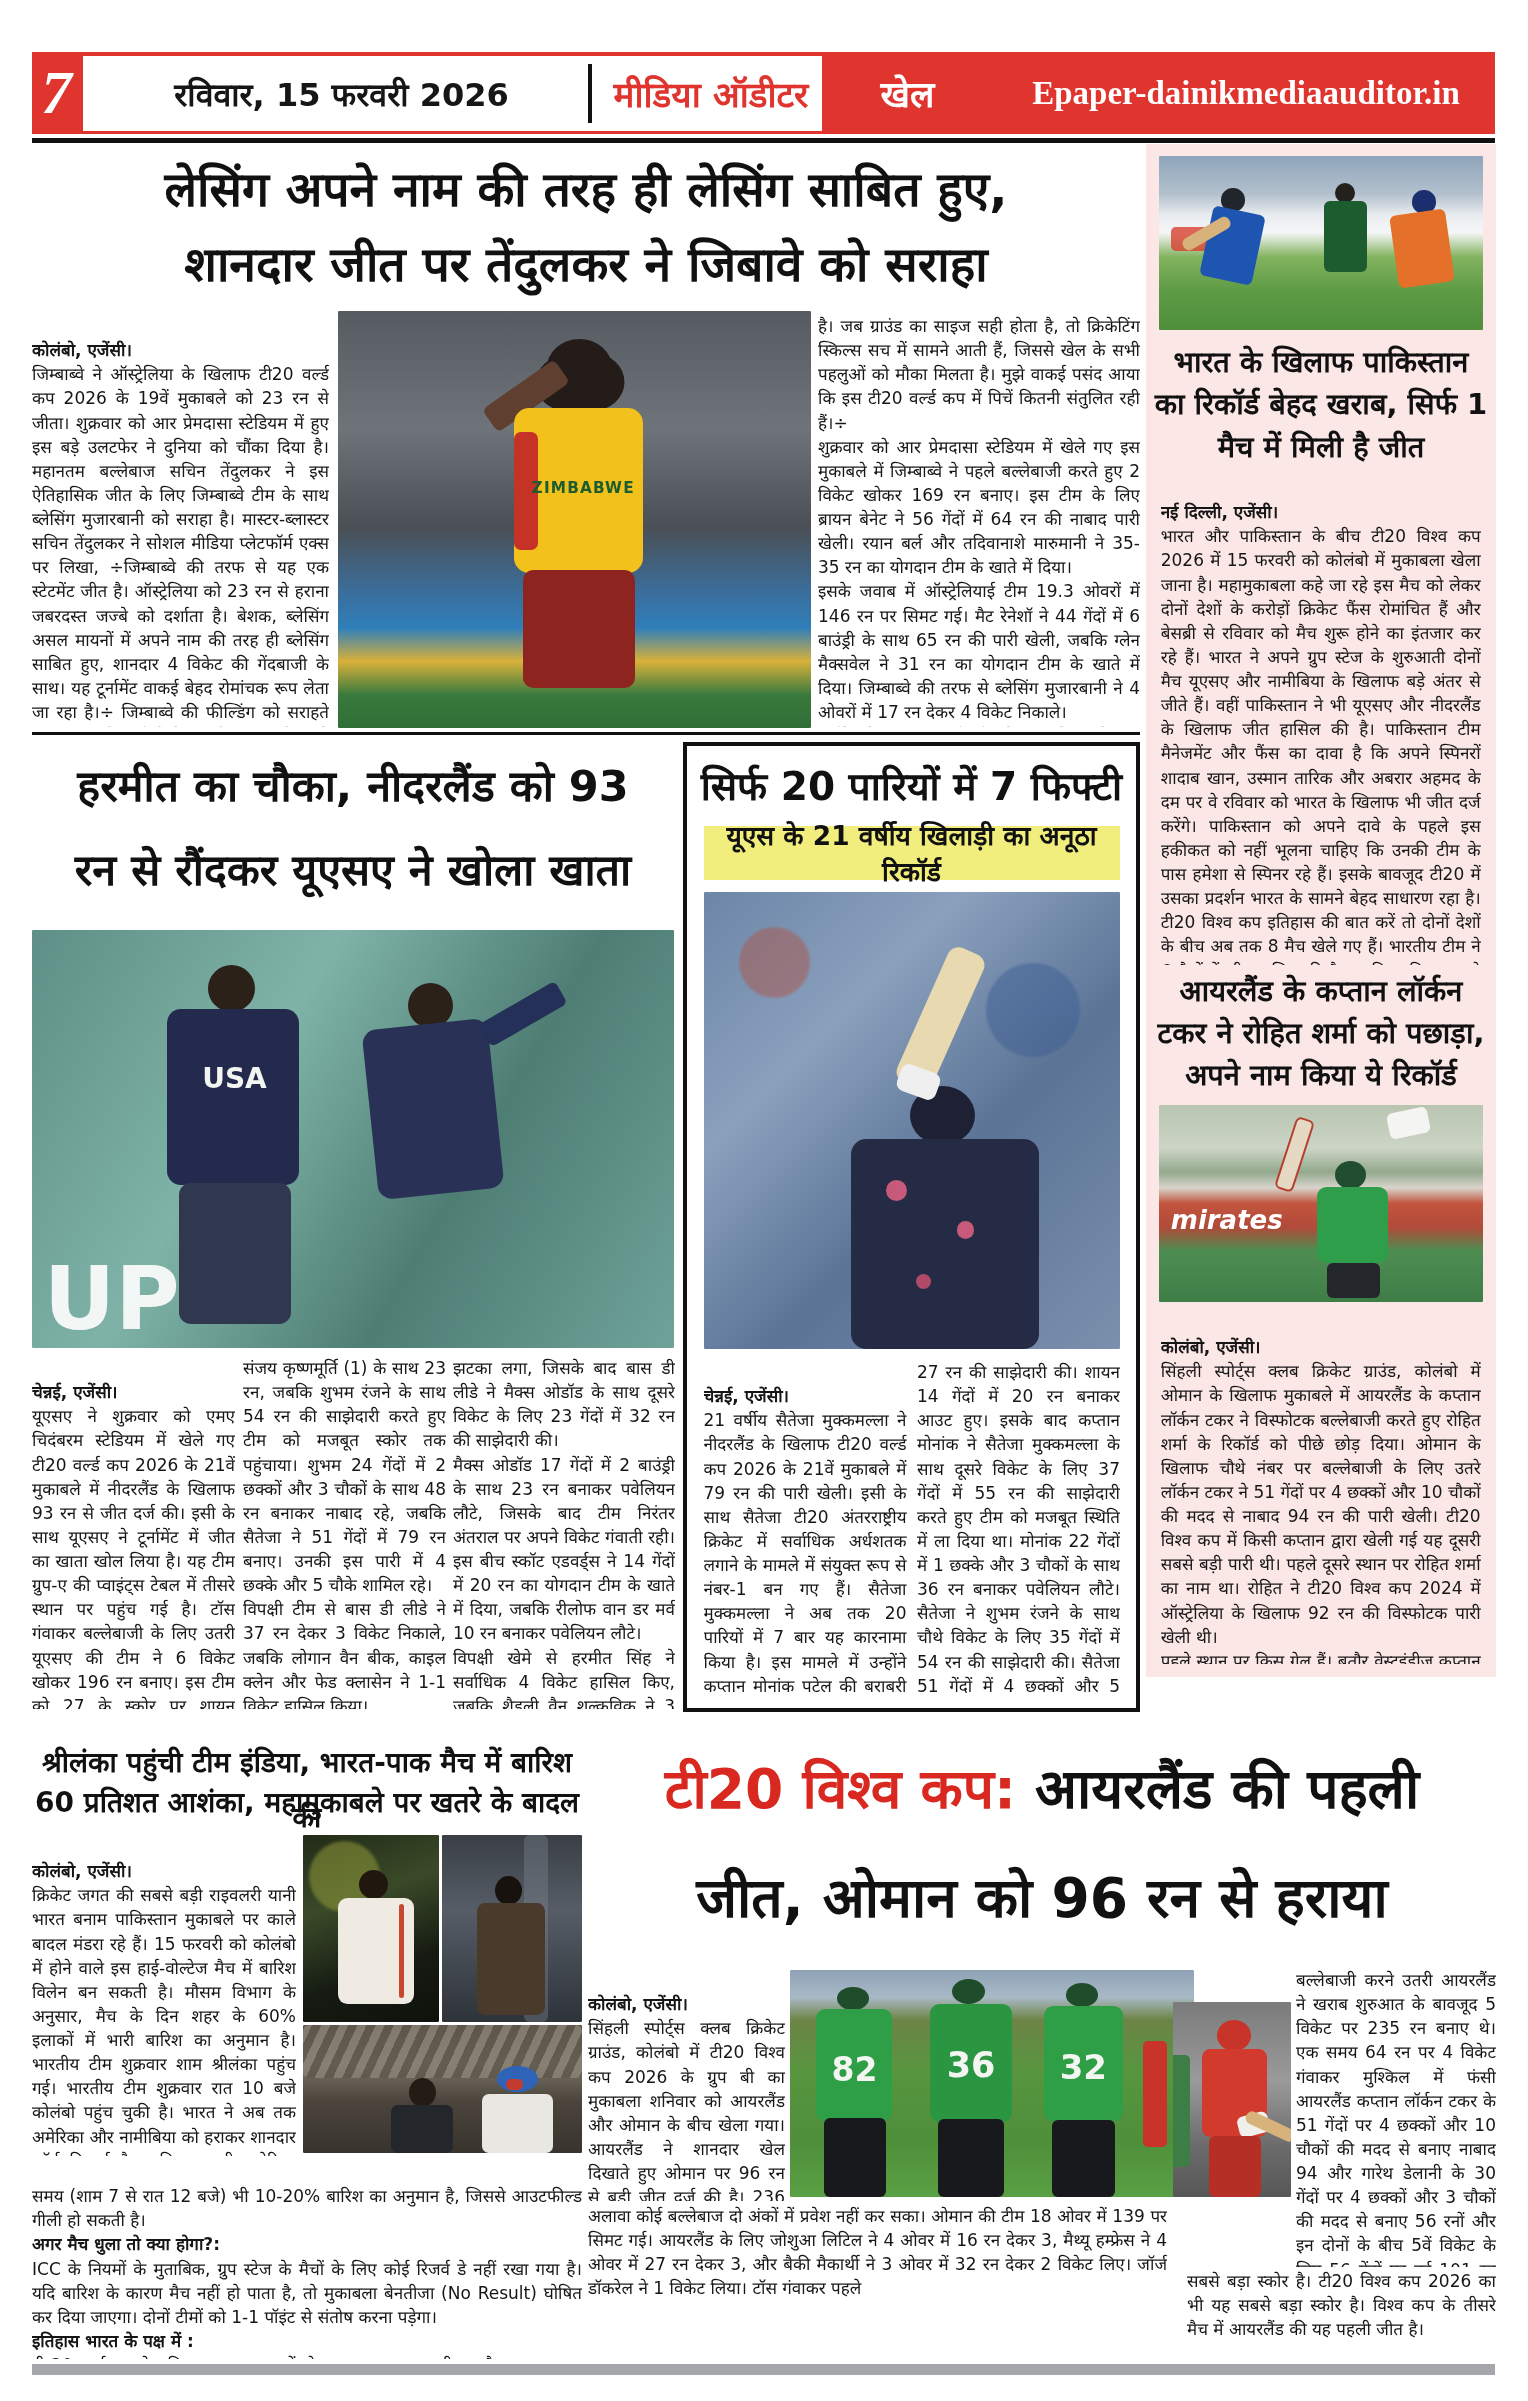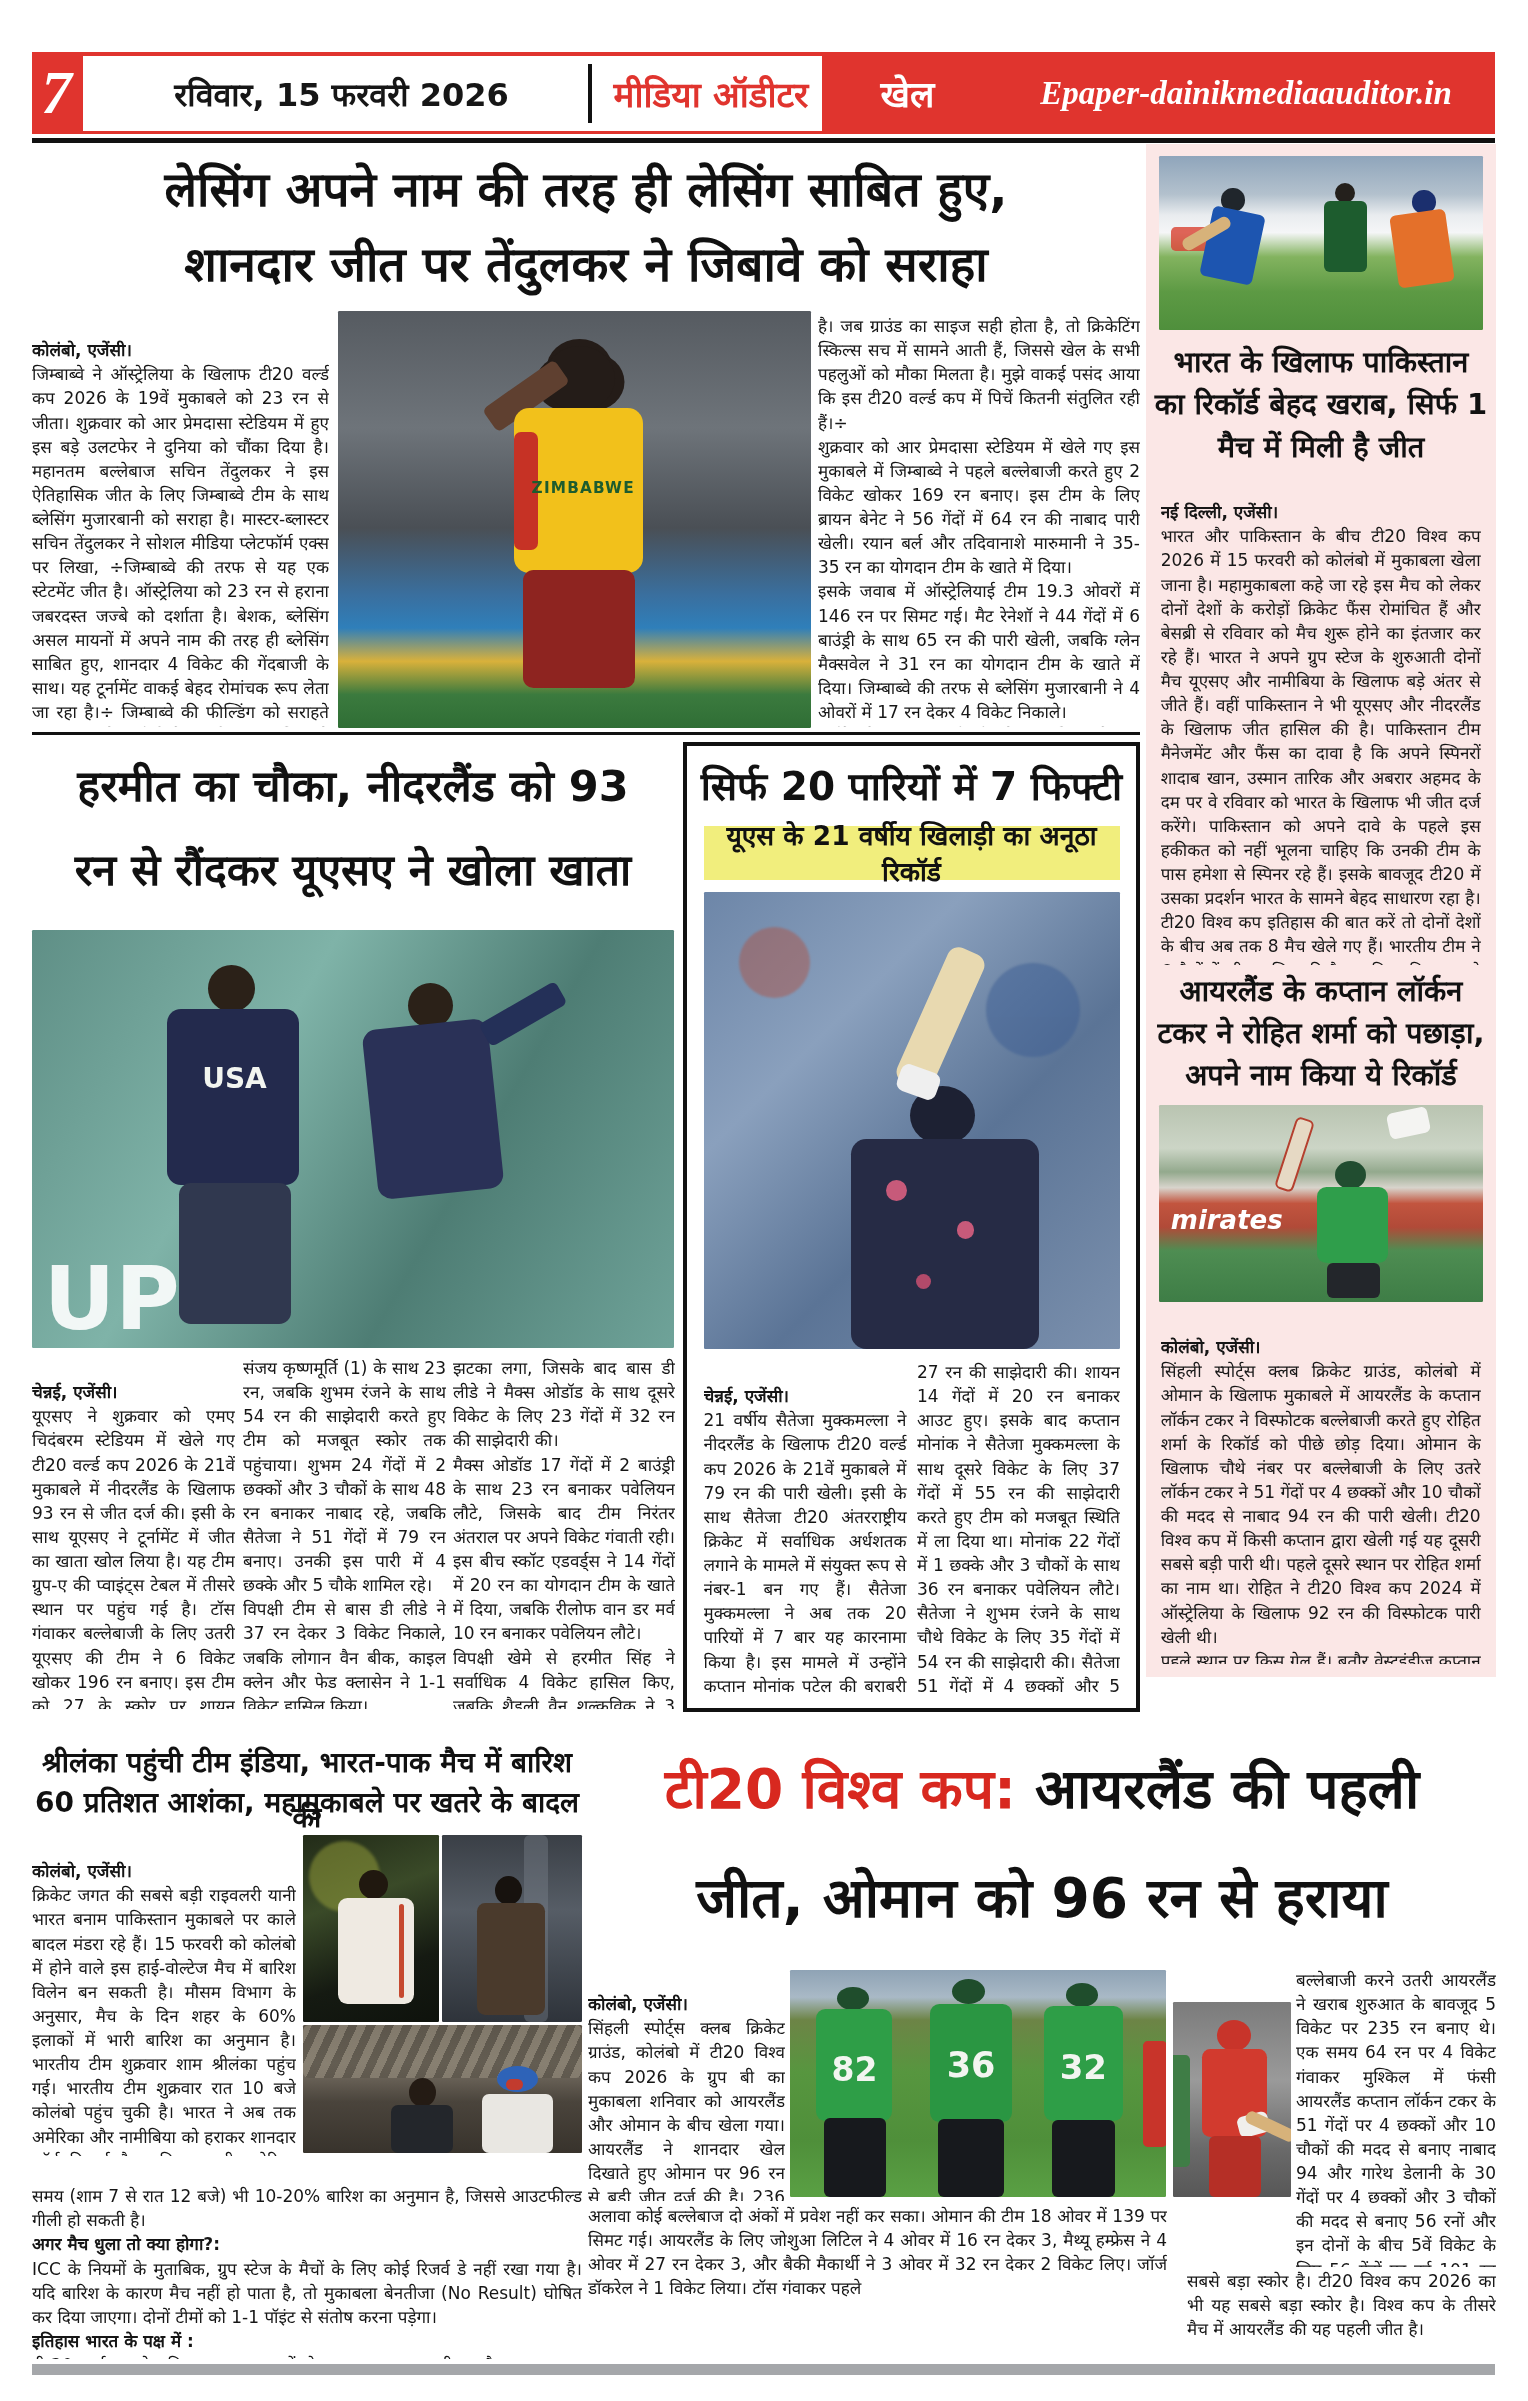--- a/index.html
+++ b/index.html
@@ -25,21 +25,21 @@
   <div class="abs" style="left:32px;top:52px;width:1463px;height:82px;background:#e0342e;">
     <div class="abs bind-center" style="left:0;top:0;width:49px;height:82px;color:#fff;
                 font-family:'Liberation Serif',serif;font-style:italic;font-weight:700;font-size:61px;">7</div>
     <div class="abs" style="left:51px;top:3.5px;width:739px;height:75px;background:#ffffff;">
       <div class="abs bind-center" style="left:35px;top:0;width:447px;height:75px;font-weight:700;font-size:32px;color:#161616;">रविवार, 15 फरवरी 2026</div>
       <div class="rule" style="left:505px;top:8.2px;width:4.1px;height:59px;"></div>
       <div class="abs bind-center" style="left:517px;top:0;width:222px;height:75px;color:#e0342e;font-weight:700;font-size:35px;">मीडिया ऑडीटर</div>
     </div>
     <div class="abs bind-center" style="left:805px;top:0;width:141px;height:82px;color:#fff;font-weight:700;font-size:36px;">खेल</div>
     <div class="abs bind-center" style="left:964px;top:0;width:500px;height:82px;color:#fff;cursor:pointer;
-                font-family:'Liberation Serif',serif;font-weight:700;font-size:33px;font-style:italic;">Epaper-dainikmediaauditor.in</div>
+                font-family:'Liberation Serif',serif;font-weight:700;font-size:33px;">Epaper-dainikmediaauditor.in</div>
   </div>
   <div class="rule" style="left:32px;top:138px;width:1463px;height:4.7px;"></div>
 
   <div class="abs hl" style="left:32px;top:153px;width:1108px;height:75px;font-size:48px;line-height:73px;">लेसिंग अपने नाम की तरह ही लेसिंग साबित हुए,</div>
   <div class="abs hl" style="left:32px;top:228px;width:1108px;height:75px;font-size:48px;line-height:73px;">शानदार जीत पर तेंदुलकर ने जिबावे को सराहा</div>
 
   <div class="abs txt" style="left:32px;top:314px;width:297px;height:413px;">
     <strong>कोलंबो, एजेंसी।</strong>
     <span>जिम्बाब्वे ने ऑस्ट्रेलिया के खिलाफ टी20 वर्ल्ड कप 2026 के 19वें मुकाबले को 23 रन से जीता। शुक्रवार को आर प्रेमदासा स्टेडियम में हुए इस बड़े उलटफेर ने दुनिया को चौंका दिया है। महानतम बल्लेबाज सचिन तेंदुलकर ने इस ऐतिहासिक जीत के लिए जिम्बाब्वे टीम के साथ ब्लेसिंग मुजारबानी को सराहा है। मास्टर-ब्लास्टर सचिन तेंदुलकर ने सोशल मीडिया प्लेटफॉर्म एक्स पर लिखा, ÷जिम्बाब्वे की तरफ से यह एक स्टेटमेंट जीत है। ऑस्ट्रेलिया को 23 रन से हराना जबरदस्त जज्बे को दर्शाता है। बेशक, ब्लेसिंग असल मायनों में अपने नाम की तरह ही ब्लेसिंग साबित हुए, शानदार 4 विकेट की गेंदबाजी के साथ। यह टूर्नामेंट वाकई बेहद रोमांचक रूप लेता जा रहा है।÷ जिम्बाब्वे की फील्डिंग को सराहते हुए, भारत के पूर्व क्रिकेटर रविचंद्रन अश्विन ने कहा, ÷जिम्बाब्वे की तरफ से यह जबरदस्त प्रदर्शन है। बैटिंग और बॉलिंग बहुत अच्छी रही है, लेकिन टोनी मुनयोंगा की फील्डिंग ने विपक्षी टीम पर दबाव बढ़ा दिया। उन्होंने कम से कम 12-15 रन बचाए हैं और डीप मिड विकेट पर एक शानदार कैच लेकर मैच खत्म किया</span>
   </div>
@@ -211,21 +211,21 @@
     <span>आयरलैंड की पहली</span>
   </div>
   <div class="abs hl" style="left:588px;top:1844px;width:908px;font-size:55px;line-height:109px;">जीत, ओमान को 96 रन से हराया</div>
 
   <div class="abs txt" style="left:588px;top:1968px;width:197px;height:233px;">
     <strong>कोलंबो, एजेंसी।</strong>
     <span>सिंहली स्पोर्ट्स क्लब क्रिकेट ग्राउंड, कोलंबो में टी20 विश्व कप 2026 के ग्रुप बी का मुकाबला शनिवार को आयरलैंड और ओमान के बीच खेला गया। आयरलैंड ने शानदार खेल दिखाते हुए ओमान पर 96 रन से बड़ी जीत दर्ज की है। 236 रन के पहाड़ से लक्ष्य का पीछा करने उतरी ओमान की टीम की तरफ से सिर्फ 2 बल्लेबाज ही आयरलैंड के गेंदबाजों का मजबूती से सामना कर सके। सलामी बल्लेबाज आमिर कलीम ने 29 गेंद पर 2 छक्कों और 5 चौकों की मदद से 50 रन की पारी खेली। इसके अलावा चौथे नंबर पर आए हम्माद मिर्जा ने 37 गेंद पर 1 छक्का और 6 चौकों की मदद से 46 रन बनाए। नौवें नंबर पर बल्लेबाजी के लिए आए सूफयान महमूद 10 रन बनाकर तीसरे श्रेष्ठ स्कोरर रहे। इसके</span>
   </div>
 
   <div class="photo" style="left:790px;top:1970px;width:376px;height:227px;
-              background:linear-gradient(180deg,#8fa3b5 0%,#a9b9c6 12%,#6d8446 22%,#57963f 45%,#4f8f3a 75%,#5aa044 100%);">
+              background:linear-gradient(180deg,#8fa3b5 0%,#a9b9c6 12%,#6d8446 22%,#57963f 45%,#4f8f3a 75%,#5aa044 100%);padding-left:28px;">
     <div class="headc" style="left:47px;top:16.5px;width:32px;height:23.5px;background:#1f4d2c;"></div>
     <div class="fig" style="left:26.4px;top:39px;width:76px;height:112px;background:#2e9e47;border-radius:9.4px;">
       <div class="jersey-num" style="left:14.7px;top:41px;width:47px;font-size:33px;">82</div>
     </div>
     <div class="fig" style="left:34px;top:148px;width:62px;height:79px;background:#17191d;border-radius:5.9px;"></div>
     <div class="headc" style="left:162px;top:9.4px;width:33px;height:25px;background:#1f4d2c;"></div>
     <div class="fig" style="left:140px;top:34px;width:82px;height:118px;background:#2a9642;border-radius:9.4px;">
       <div class="jersey-num" style="left:16.5px;top:41px;width:49px;font-size:35px;">36</div>
     </div>
     <div class="fig" style="left:148px;top:149px;width:66px;height:78px;background:#17191d;border-radius:5.9px;"></div>

